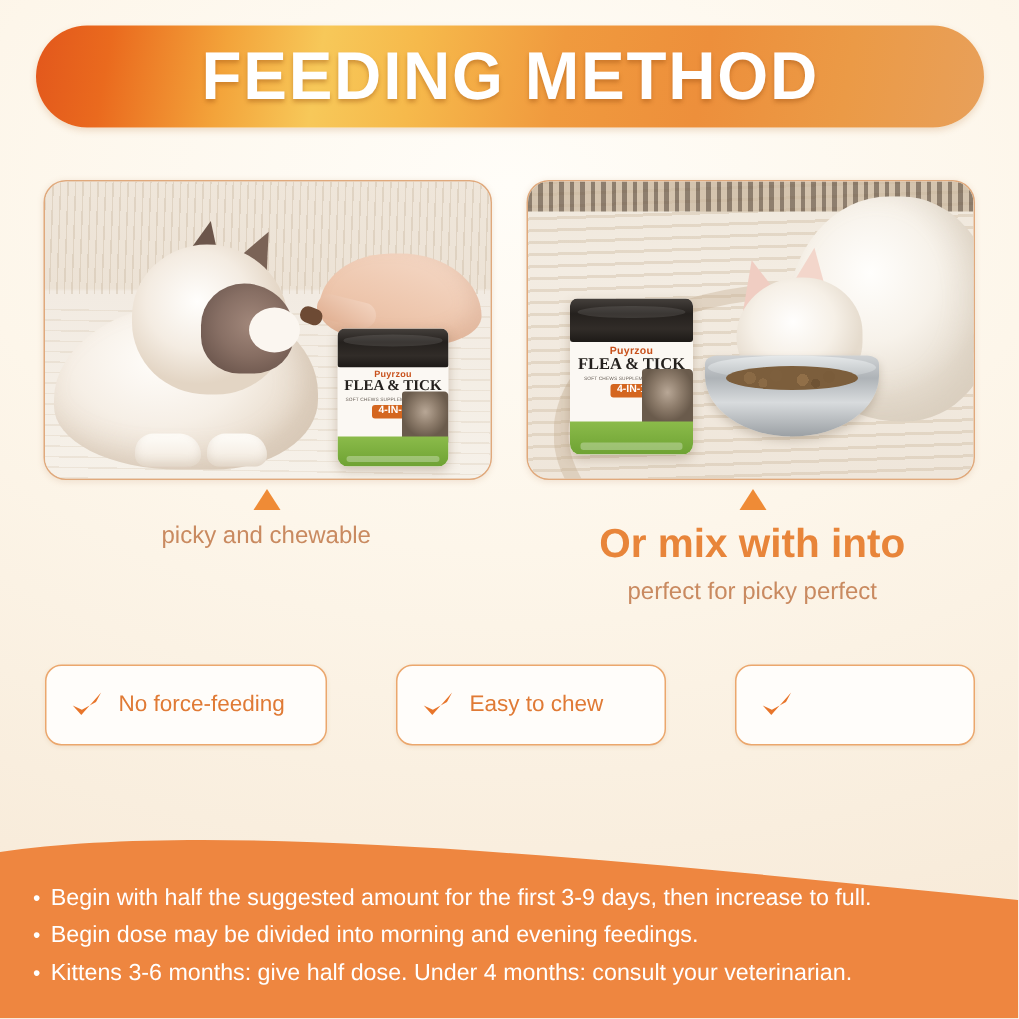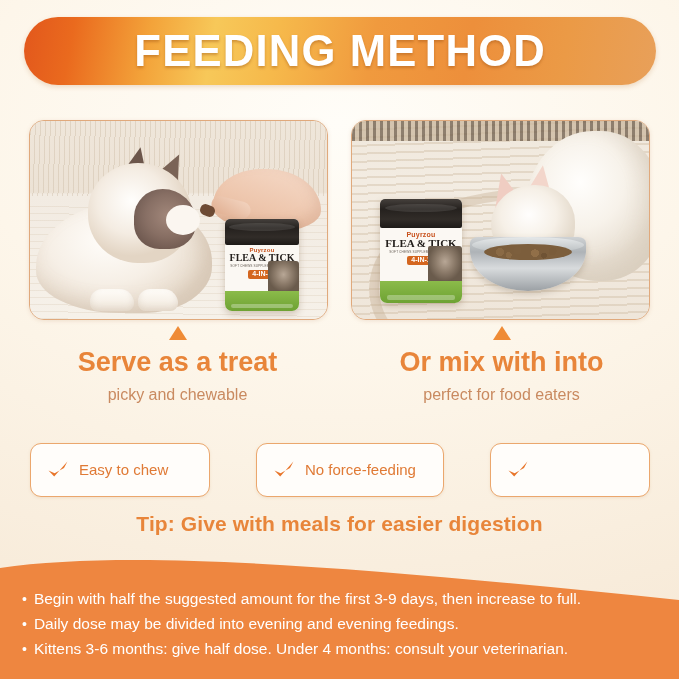--- a/index.html
+++ b/index.html
@@ -557,64 +557,62 @@
             <div class="greenband"></div>
           </div>
         </div>
       </div>
     </div>
   </div>
 
   <div class="headings">
     <div class="head-col">
       <div class="tri"></div>
-      <div class="h-main">Serve as a treat</div>
       <div class="h-sub">picky and chewable</div>
     </div>
     <div class="head-col">
       <div class="tri"></div>
       <div class="h-main">Or mix with into</div>
-      <div class="h-sub">perfect for food eaters</div>
+      <div class="h-sub">perfect for picky perfect</div>
     </div>
   </div>
 
   <div class="pills">
+    <div class="pill pill-2">
+      <svg class="check" viewBox="0 0 24 24">
+        <path d="M2.5 12.4 L8.2 18.6 L21.4 3.6 L18.0 10.0 L8.6 15.2 Z" fill="#e8752a"></path>
+      </svg>
+      <div class="pill-text">No force-feeding</div>
+    </div>
     <div class="pill pill-1">
       <svg class="check" viewBox="0 0 24 24">
         <path d="M2.5 12.4 L8.2 18.6 L21.4 3.6 L18.0 10.0 L8.6 15.2 Z" fill="#e8752a"></path>
       </svg>
       <div class="pill-text">Easy to chew</div>
     </div>
-    <div class="pill pill-2">
-      <svg class="check" viewBox="0 0 24 24">
-        <path d="M2.5 12.4 L8.2 18.6 L21.4 3.6 L18.0 10.0 L8.6 15.2 Z" fill="#e8752a"></path>
-      </svg>
-      <div class="pill-text">No force-feeding</div>
-    </div>
     <div class="pill pill-3">
       <svg class="check" viewBox="0 0 24 24">
         <path d="M2.5 12.4 L8.2 18.6 L21.4 3.6 L18.0 10.0 L8.6 15.2 Z" fill="#e8752a"></path>
       </svg>
     </div>
   </div>
 
-  <div class="tip">Tip: Give with meals for easier digestion</div>
 
   <div class="bottom-bar">
     <svg viewBox="0 0 679 125" preserveAspectRatio="none">
       <path d="M0,14 C150,-8 420,20 679,46 L679,125 L0,125 Z" fill="#ee8640"></path>
     </svg>
     <div class="bullets">
       <div class="bullet">
         <span class="dot">•</span>
         <span>Begin with half the suggested amount for the first 3-9 days, then increase to full.</span>
       </div>
       <div class="bullet">
         <span class="dot">•</span>
-        <span>Daily dose may be divided into evening and evening feedings.</span>
+        <span>Begin dose may be divided into morning and evening feedings.</span>
       </div>
       <div class="bullet">
         <span class="dot">•</span>
         <span>Kittens 3-6 months: give half dose. Under 4 months: consult your veterinarian.</span>
       </div>
     </div>
   </div>
 
 </div>
 

